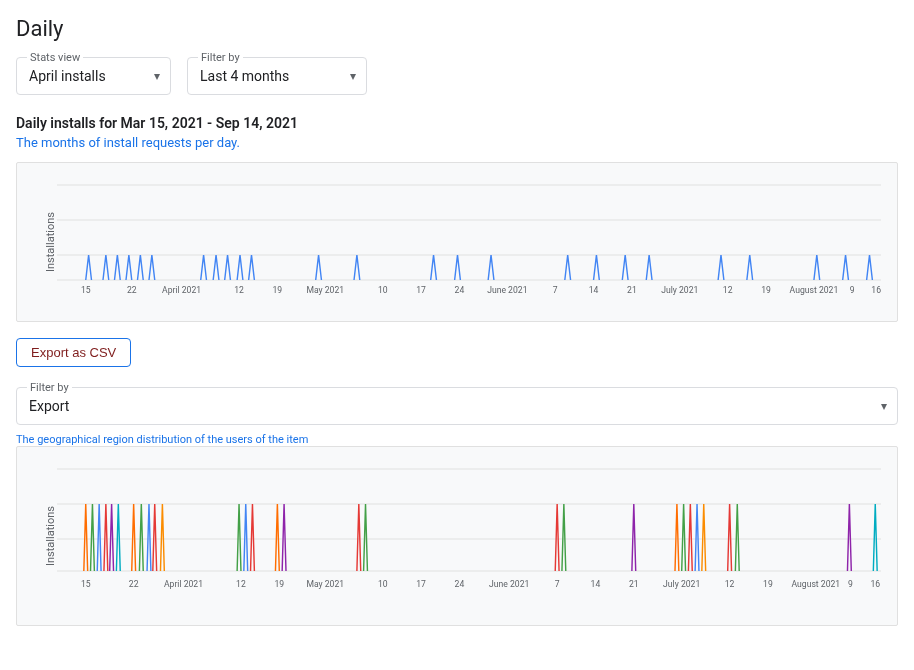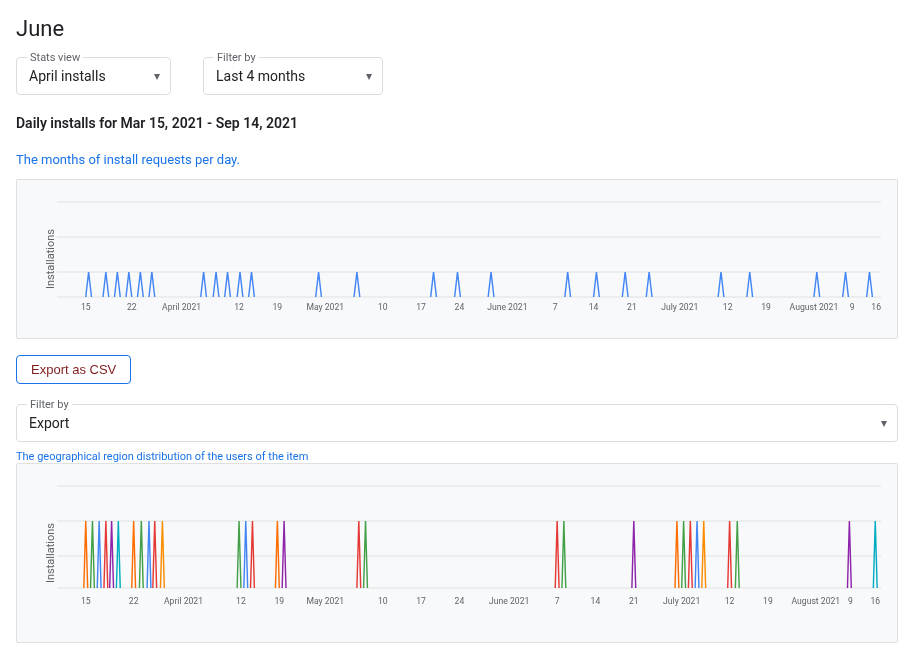--- a/index.html
+++ b/index.html
@@ -1,20 +1,20 @@
 <!DOCTYPE html>
 <html><head>
   <meta charset="utf-8">
   <style>
     * { box-sizing: border-box; margin: 0; padding: 0; }
     body { font-family: Roboto, Arial, sans-serif; font-size: 13px; color: #333; background: #fff; padding: 16px; }
 
     .page-title { font-size: 22px; font-weight: 400; color: #202124; margin-bottom: 16px; }
 
-    .controls-row { display: flex; gap: 32px; margin-bottom: 20px; }
+    .controls-row { display: flex; gap: 16px; margin-bottom: 20px; }
 
     .dropdown-wrapper {
       position: relative;
       border: 1px solid #dadce0;
       border-radius: 4px;
       padding: 6px 12px 6px 12px;
       min-width: 155px;
       background: #fff;
       cursor: pointer;
     }
@@ -39,21 +39,21 @@
       top: 50%;
       transform: translateY(-50%);
       color: #5f6368;
       font-size: 12px;
     }
 
     .section-date-range {
       font-size: 14px;
       font-weight: 600;
       color: #202124;
-      margin-bottom: 21px;
+      margin-bottom: 4px;
     }
     .section-subtitle {
       font-size: 13px;
       color: #1a73e8;
       margin-bottom: 12px;
     }
 
     .chart-container {
       background: #f8f9fa;
       border: 1px solid #e0e0e0;
@@ -109,21 +109,21 @@
     .chart-svg2 {
       width: 100%;
       height: 140px;
     }
   </style>
 </head>
 <body>
 
 
 
-<h1 class="page-title">June</h1>
+<h1 class="page-title">Daily</h1>
 
 <div class="controls-row">
   <div class="dropdown-wrapper">
     <span class="dropdown-label">Stats view</span>
     <span class="dropdown-value">April installs</span>
     <span class="dropdown-arrow">▾</span>
   </div>
   <div class="dropdown-wrapper" style="min-width:180px;">
     <span class="dropdown-label">Filter by</span>
     <span class="dropdown-value">Last 4 months</span>

